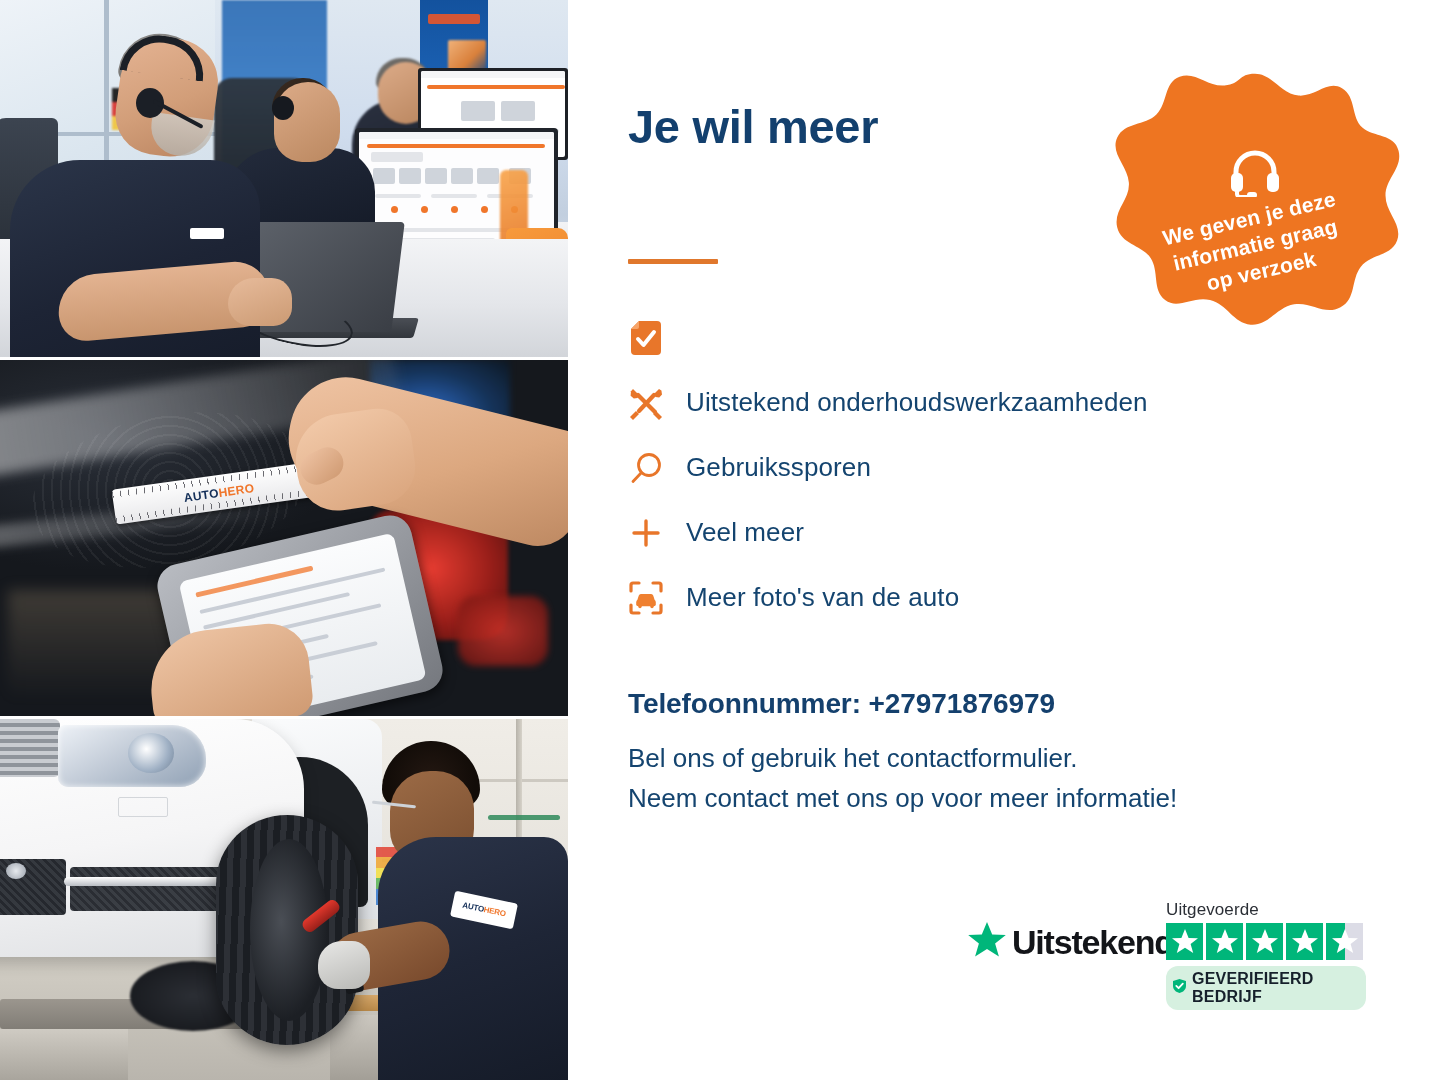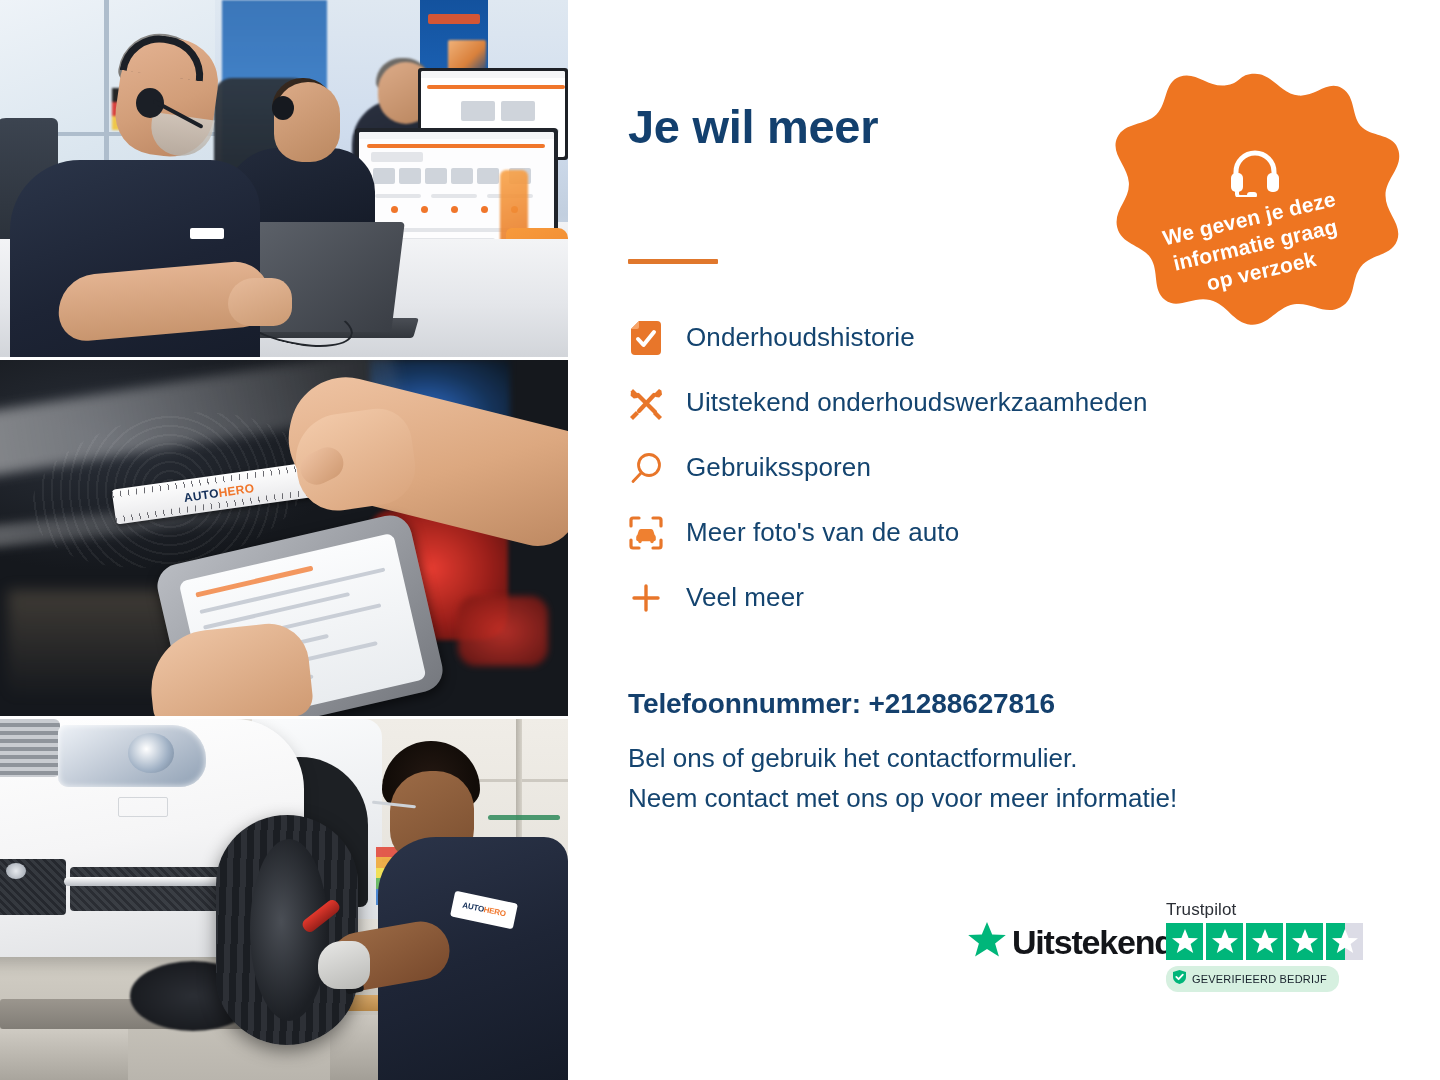--- a/index.html
+++ b/index.html
@@ -548,21 +548,21 @@
   .tp-star.half .fillhalf{
     position:absolute; left:0; top:0; width:50%; height:100%;
     background:#00b67a;
   }
   .tp-star svg{ position:relative; z-index:2; }
   .tp-verified{
     margin-top:6px; display:inline-flex; align-items:center; gap:6px;
     background:#d6f0e0; border-radius:12px; padding:4px 12px 4px 7px;
   }
   .tp-verified-label{
-    font-size:11px; font-weight:400; color:#16202b; letter-spacing:.2px;
+    font-size:16px; font-weight:700; color:#16202b; letter-spacing:.2px;
   }
 </style>
 </head>
 <body>
 
 <div class="photo-col">
 
   <div class="photo photo-1">
     <div class="p1-bg"></div>
     <div class="p1-window"></div>
@@ -729,21 +729,20 @@
   <div class="features">
 
     <div class="feature">
       <span class="feature-ico">
         <svg width="30" height="34" viewBox="0 0 30 34">
           <path d="M8 0 H26 A4 4 0 0 1 30 4 V30 A4 4 0 0 1 26 34 H4 A4 4 0 0 1 0 30 V8 Z" fill="#e8762a"></path>
           <path d="M8 0 L0 8 H6 A2 2 0 0 0 8 6 Z" fill="#f7a468"></path>
           <path d="M7 18 L12.5 24 L23 11" stroke="#ffffff" stroke-width="4" fill="none" stroke-linecap="round" stroke-linejoin="round"></path>
         </svg>
       </span>
-      <span class="feature-label">Onderhoudshistorie</span>
     </div>
 
     <div class="feature">
       <span class="feature-ico">
         <svg width="34" height="34" viewBox="0 0 34 34">
           <g stroke="#e8762a" stroke-width="4.2" fill="none" stroke-linecap="round">
             <line x1="9" y1="9" x2="26" y2="26"></line>
             <line x1="25" y1="9" x2="10" y2="25"></line>
           </g>
           <path d="M4 3 L10 9 L8.5 12 L4.8 12.6 L1.6 9.8 L2 5.2 Z" fill="#e8762a"></path>
@@ -756,54 +755,54 @@
     </div>
 
     <div class="feature">
       <span class="feature-ico">
         <svg width="32" height="32" viewBox="0 0 32 32">
           <circle cx="19" cy="13" r="10.5" fill="none" stroke="#e8762a" stroke-width="2.8"></circle>
           <line x1="11.5" y1="20.5" x2="3" y2="29.5" stroke="#e8762a" stroke-width="2.8" stroke-linecap="round"></line>
         </svg>
       </span>
       <span class="feature-label">Gebruikssporen</span>
+    </div>
+
+    <div class="feature">
+      <span class="feature-ico">
+        <svg width="32" height="32" viewBox="0 0 32 32">
+          <g stroke="#e8762a" stroke-width="3.4" stroke-linecap="round">
+            <line x1="16" y1="4" x2="16" y2="28"></line>
+            <line x1="4" y1="16" x2="28" y2="16"></line>
+          </g>
+        </svg>
+      </span>
+      <span class="feature-label">Veel meer</span>
     </div>
 
     <div class="feature">
       <span class="feature-ico">
         <svg width="34" height="34" viewBox="0 0 34 34">
           <g stroke="#e8762a" stroke-width="3.2" fill="none" stroke-linecap="round">
             <path d="M2 10 V4 A2 2 0 0 1 4 2 H10"></path>
             <path d="M24 2 H30 A2 2 0 0 1 32 4 V10"></path>
             <path d="M32 24 V30 A2 2 0 0 1 30 32 H24"></path>
             <path d="M10 32 H4 A2 2 0 0 1 2 30 V24"></path>
           </g>
           <path d="M8 20 L9.8 14.6 A2.2 2.2 0 0 1 11.9 13 H22.1 A2.2 2.2 0 0 1 24.2 14.6 L26 20 Z" fill="#ef8030"></path>
           <rect x="7.2" y="19" width="19.6" height="6.2" rx="2" fill="#ef8030"></rect>
           <circle cx="11" cy="25.6" r="1.7" fill="#ef8030"></circle>
           <circle cx="23" cy="25.6" r="1.7" fill="#ef8030"></circle>
         </svg>
       </span>
       <span class="feature-label">Meer foto's van de auto</span>
     </div>
-
-    <div class="feature">
-      <span class="feature-ico">
-        <svg width="32" height="32" viewBox="0 0 32 32">
-          <g stroke="#e8762a" stroke-width="3.4" stroke-linecap="round">
-            <line x1="16" y1="4" x2="16" y2="28"></line>
-            <line x1="4" y1="16" x2="28" y2="16"></line>
-          </g>
-        </svg>
-      </span>
-      <span class="feature-label">Veel meer</span>
-    </div>
   </div>
 
-  <div class="phone">Telefoonnummer: +21288627816</div>
+  <div class="phone">Telefoonnummer: +27971876979</div>
 
   <div class="contact">
     <div>Bel ons of gebruik het contactformulier.</div>
     <div>Neem contact met ons op voor meer informatie!</div>
   </div>
 </div>
 
 <div class="badge">
   <svg class="burst" viewBox="0 0 200 200">
     <path fill="#ee7521" d="
@@ -839,21 +838,21 @@
     <span>
       <svg width="38" height="36" viewBox="0 0 38 36">
         <path fill="#00b67a" d="M19 0 L24.2 12.6 L37.8 13.1 L27.1 21.4 L30.9 34.6
           L19 26.9 L7.1 34.6 L10.9 21.4 L0.2 13.1 L13.8 12.6 Z"></path>
       </svg>
     </span>
     <span class="tp-word">Uitstekend</span>
   </div>
 
   <div class="tp-right">
-    <div class="tp-excellent">Trustpilot</div>
+    <div class="tp-excellent">Uitgevoerde</div>
 
     <div class="tp-stars">
       <span class="tp-star">
         <svg width="26" height="25" viewBox="0 0 26 25">
             <path fill="#fff" d="M13 0 L16.6 9 L26 9.3 L18.6 15.1 L21.2 24 L13 18.7 L4.8 24 L7.4 15.1 L0 9.3 L9.4 9 Z"></path>
           </svg>
       </span>
       <span class="tp-star">
         <svg width="26" height="25" viewBox="0 0 26 25">
             <path fill="#fff" d="M13 0 L16.6 9 L26 9.3 L18.6 15.1 L21.2 24 L13 18.7 L4.8 24 L7.4 15.1 L0 9.3 L9.4 9 Z"></path>

